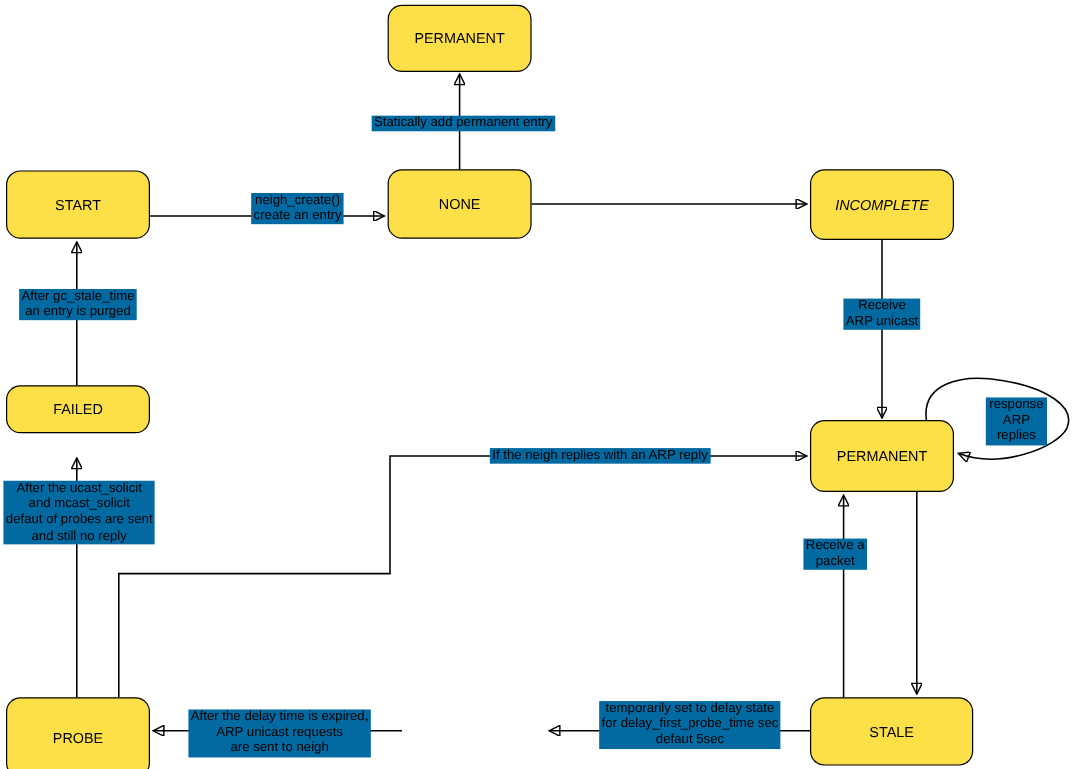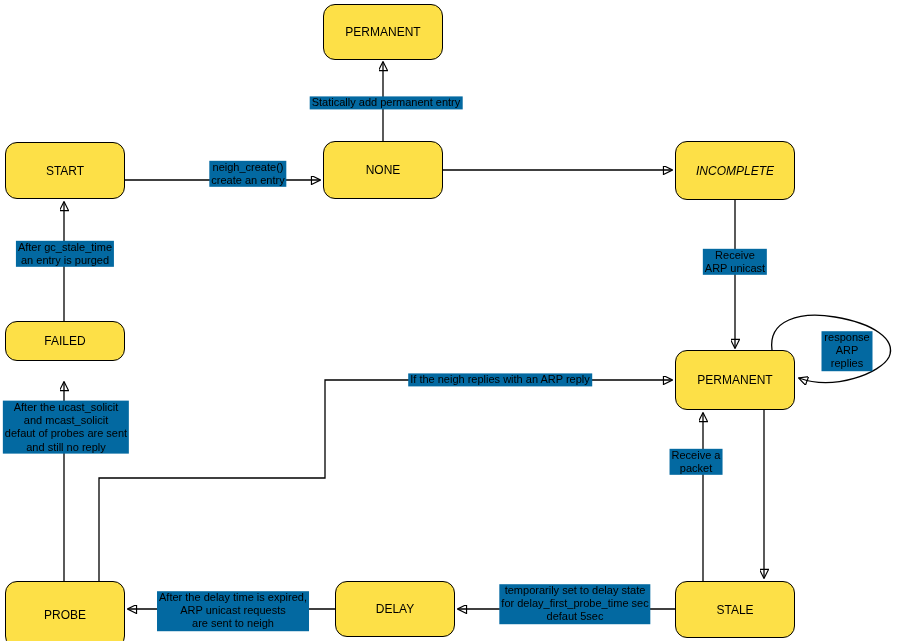--- a/index.html
+++ b/index.html
@@ -80,22 +80,21 @@
     <path d="M335,609 L128,609" marker-end="url(#arrow)"></path>
   </svg>
 
   <div class="state" style="left:323px; top:4px;  width:120px; height:56px;">PERMANENT</div>
   <div class="state" style="left:5px;   top:142px; width:120px; height:57px;">START</div>
   <div class="state" style="left:323px; top:141px; width:120px; height:58px;">NONE</div>
   <div class="state" style="left:675px; top:141px; width:120px; height:59px;font-style:italic;">INCOMPLETE</div>
   <div class="state" style="left:675px; top:350px; width:120px; height:60px;">PERMANENT</div>
   <div class="state" style="left:5px;   top:321px; width:120px; height:40px;">FAILED</div>
   <div class="state" style="left:5px;   top:581px; width:120px; height:67px;">PROBE</div>
-  <div class="state" style="left:335px; top:581px; width:120px; height:56px;">DELAY</div>
-  <div class="state" style="left:675px; top:581px; width:120px; height:57px;">STALE</div>
+  <div class="state" style="left:675px; top:581px; width:136px; height:57px;">STALE</div>
 
   <div class="edge-label" style="left:386px; top:103px;">Statically add permanent entry</div>
   <div class="edge-label" style="left:208px; top:174px;margin-left:40px;">neigh_create()
 create an entry</div>
   <div class="edge-label" style="left:735px; top:262px;">Receive
 ARP unicast</div>
   <div class="edge-label" style="left:847px; top:351px;">response ARP replies</div>
   <div class="edge-label" style="left:500px; top:380px;">If the neigh replies with an ARP reply</div>
   <div class="edge-label" style="left:65px;  top:254px;">After gc_stale_time
 an entry is purged</div>

